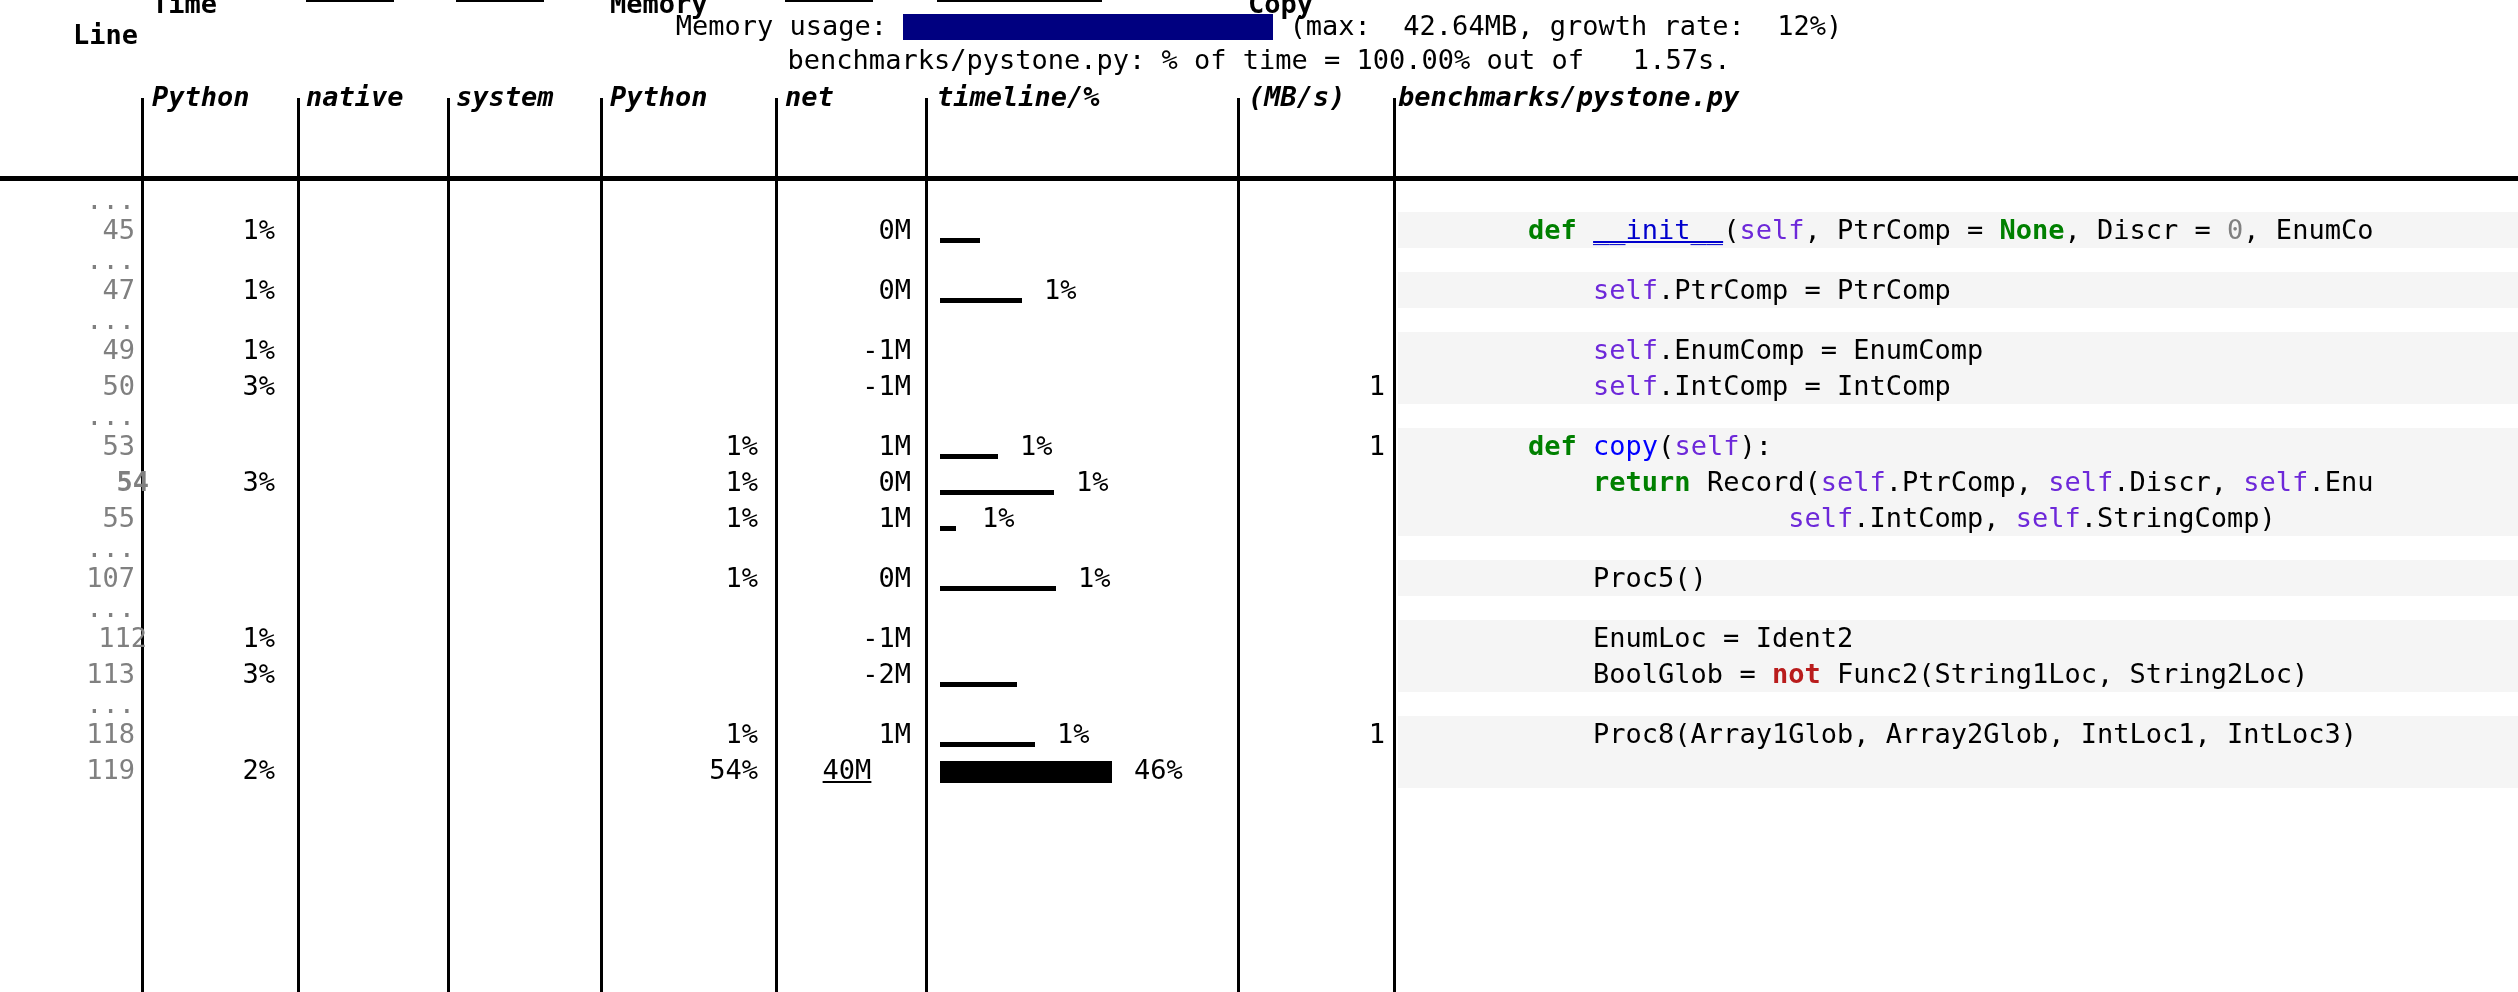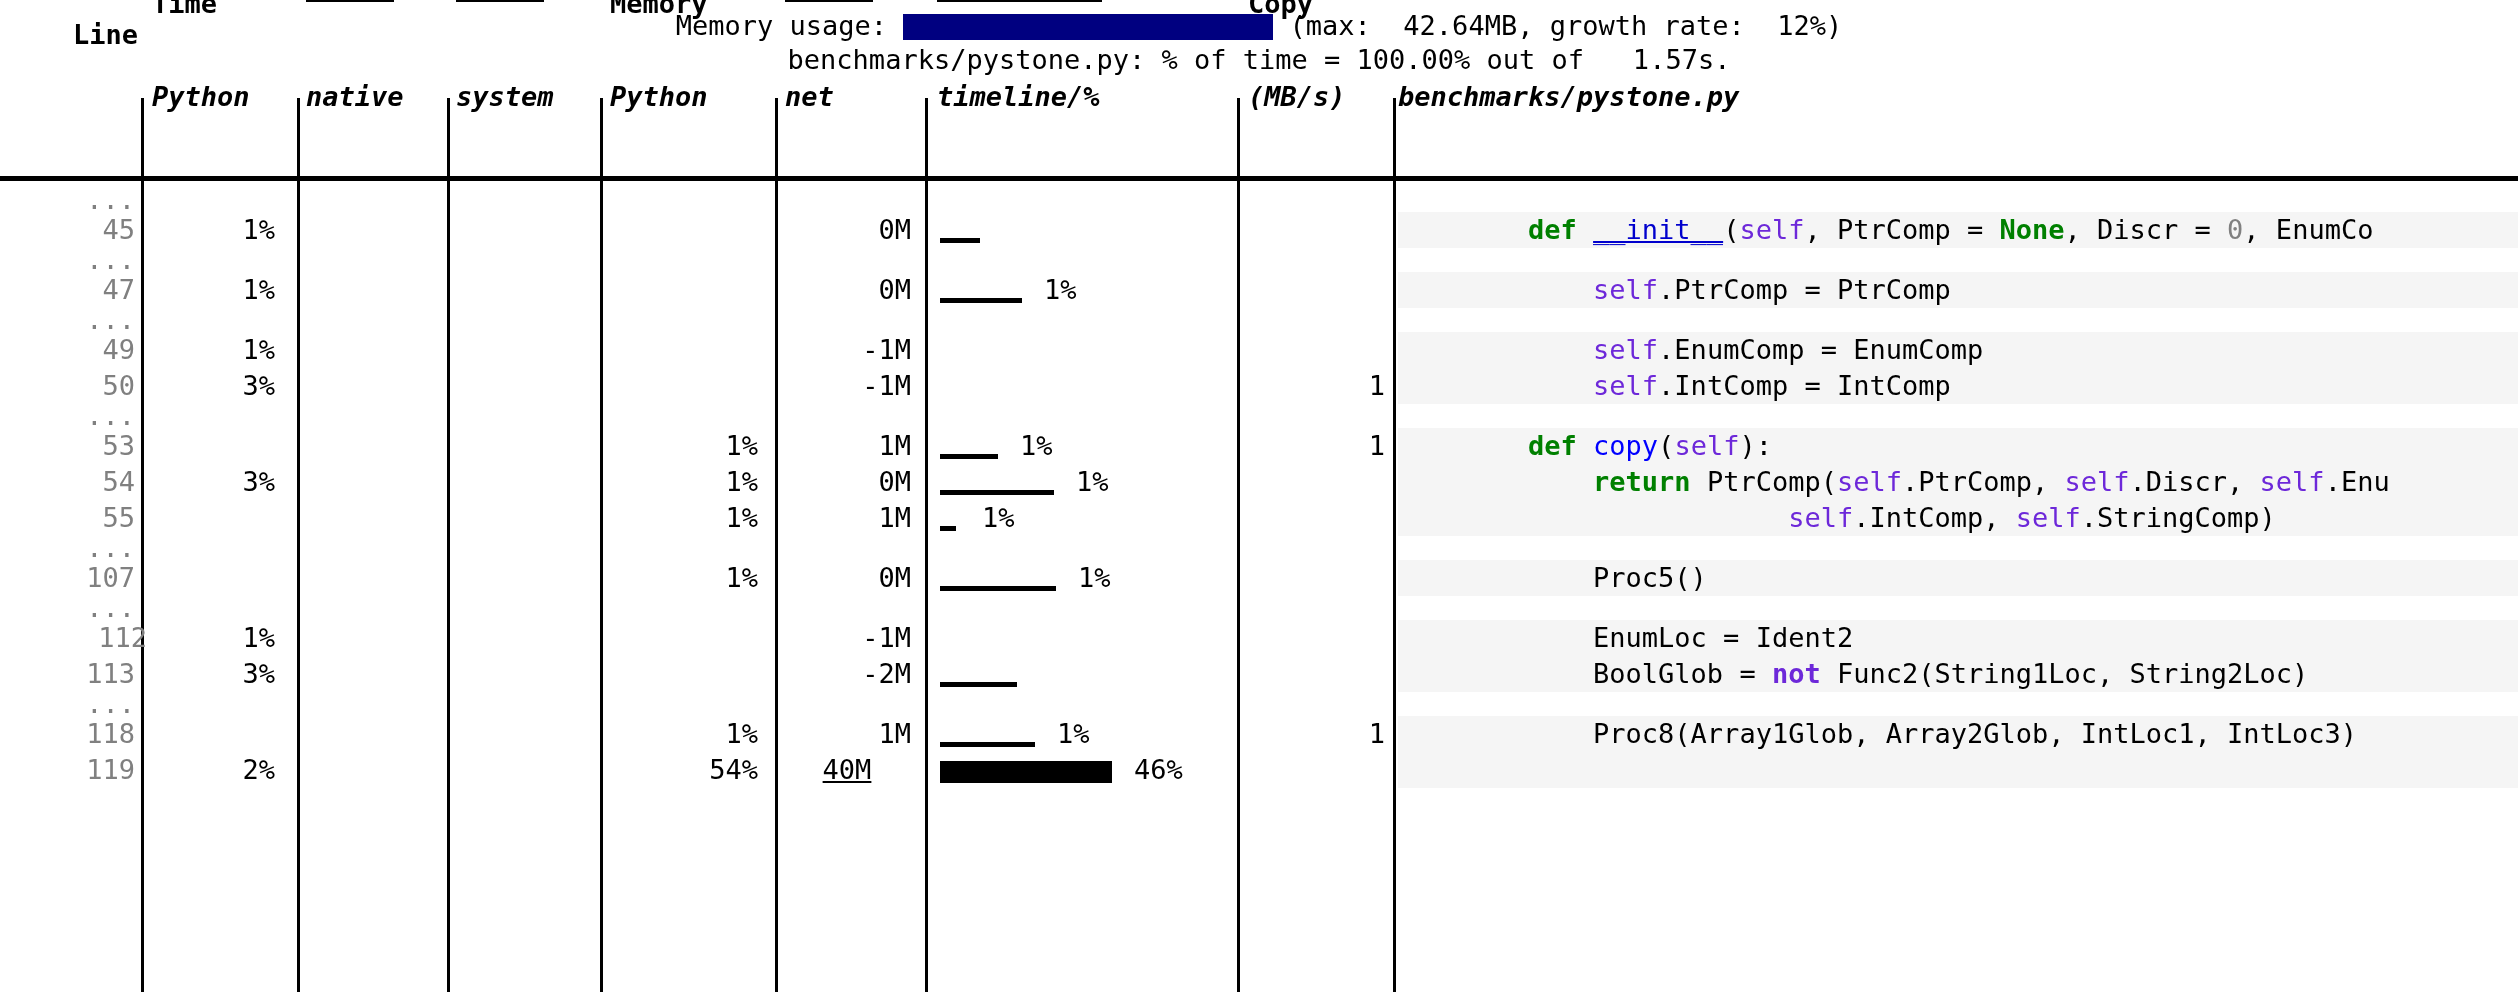--- a/index.html
+++ b/index.html
@@ -129,21 +129,21 @@
     line-height: 36px;
     white-space: pre;
     overflow: hidden;
   }
   .code.hl { background: #f5f5f5; }
   .kw   { color: #008000; font-weight: bold; }
   .fn   { color: #0000ff; }
   .fnd  { color: #0000cd; text-decoration: underline; }
   .slf  { color: #6d28d9; }
   .num0 { color: #808080; }
-  .op   { color: #6d28d9; font-weight: bold; }
+  .op   { color: #b91c1c; font-weight: bold; }
 
   
   .tl {
     position: absolute;
     background: #000000;
   }
   .tllabel {
     position: absolute;
     font-size: 27px;
     line-height: 36px;
@@ -273,30 +273,30 @@
         <div class="cell num" style="left: 305px; width: 125px; text-align: right;"></div>
         <div class="cell num" style="left: 455px; width: 130px; text-align: right;"></div>
         <div class="cell num" style="left: 608px; width: 150px; text-align: right;">1%</div>
         <div class="cell num" style="left: 783px; width: 128px; text-align: right;">1M</div>
         <div class="cell num" style="left: 1245px; width: 140px; text-align: right;">1</div>
         <div class="tl" style="left: 940px; width: 58px; height: 5px; top: 26px;"></div>
         <div class="tllabel" style="left: 1020px;">1%</div>
         <div class="code hl"><span>        </span><span class="kw">def </span><span class="fn">copy</span><span>(</span><span class="slf">self</span><span>):</span></div>
       </div>
       <div class="row">
-        <div class="cell num lineno" style="left: 30px; width: 105px; text-align: right;">54</div>
+        <div class="cell num lineno" style="left: 44px; width: 105px; text-align: right; font-weight: bold;">54</div>
         <div class="cell num" style="left: 150px; width: 125px; text-align: right;">3%</div>
         <div class="cell num" style="left: 305px; width: 125px; text-align: right;"></div>
         <div class="cell num" style="left: 455px; width: 130px; text-align: right;"></div>
         <div class="cell num" style="left: 608px; width: 150px; text-align: right;">1%</div>
         <div class="cell num" style="left: 783px; width: 128px; text-align: right;">0M</div>
         <div class="cell num" style="left: 1245px; width: 140px; text-align: right;"></div>
         <div class="tl" style="left: 940px; width: 114px; height: 5px; top: 26px;"></div>
         <div class="tllabel" style="left: 1076px;">1%</div>
-        <div class="code hl"><span>            </span><span class="kw">return </span><span>PtrComp(</span><span class="slf">self</span><span>.PtrComp, </span><span class="slf">self</span><span>.Discr, </span><span class="slf">self</span><span>.Enu</span></div>
+        <div class="code hl"><span>            </span><span class="kw">return </span><span>Record(</span><span class="slf">self</span><span>.PtrComp, </span><span class="slf">self</span><span>.Discr, </span><span class="slf">self</span><span>.Enu</span></div>
       </div>
       <div class="row">
         <div class="cell num lineno" style="left: 30px; width: 105px; text-align: right;">55</div>
         <div class="cell num" style="left: 150px; width: 125px; text-align: right;"></div>
         <div class="cell num" style="left: 305px; width: 125px; text-align: right;"></div>
         <div class="cell num" style="left: 455px; width: 130px; text-align: right;"></div>
         <div class="cell num" style="left: 608px; width: 150px; text-align: right;">1%</div>
         <div class="cell num" style="left: 783px; width: 128px; text-align: right;">1M</div>
         <div class="cell num" style="left: 1245px; width: 140px; text-align: right;"></div>
         <div class="tl" style="left: 940px; width: 16px; height: 5px; top: 26px;"></div>

